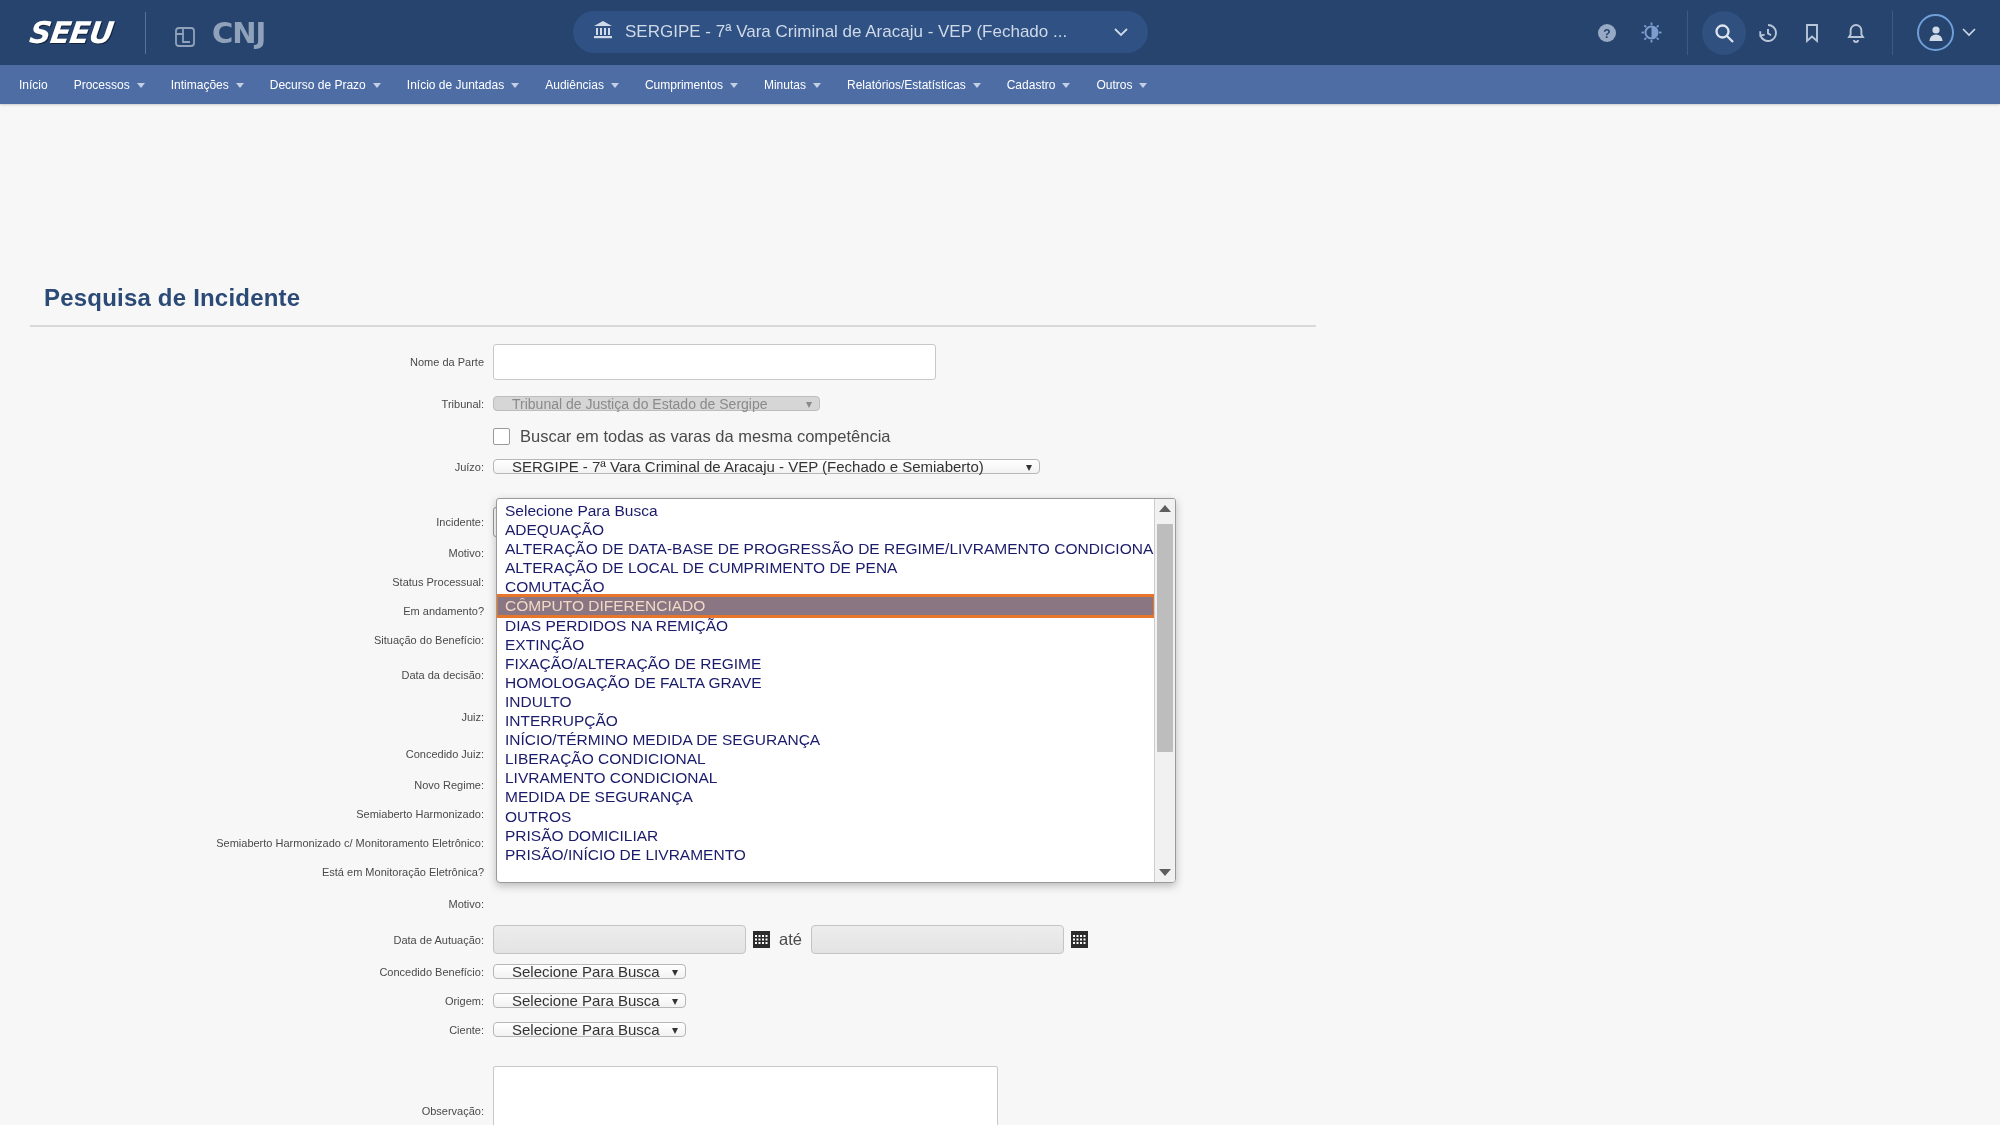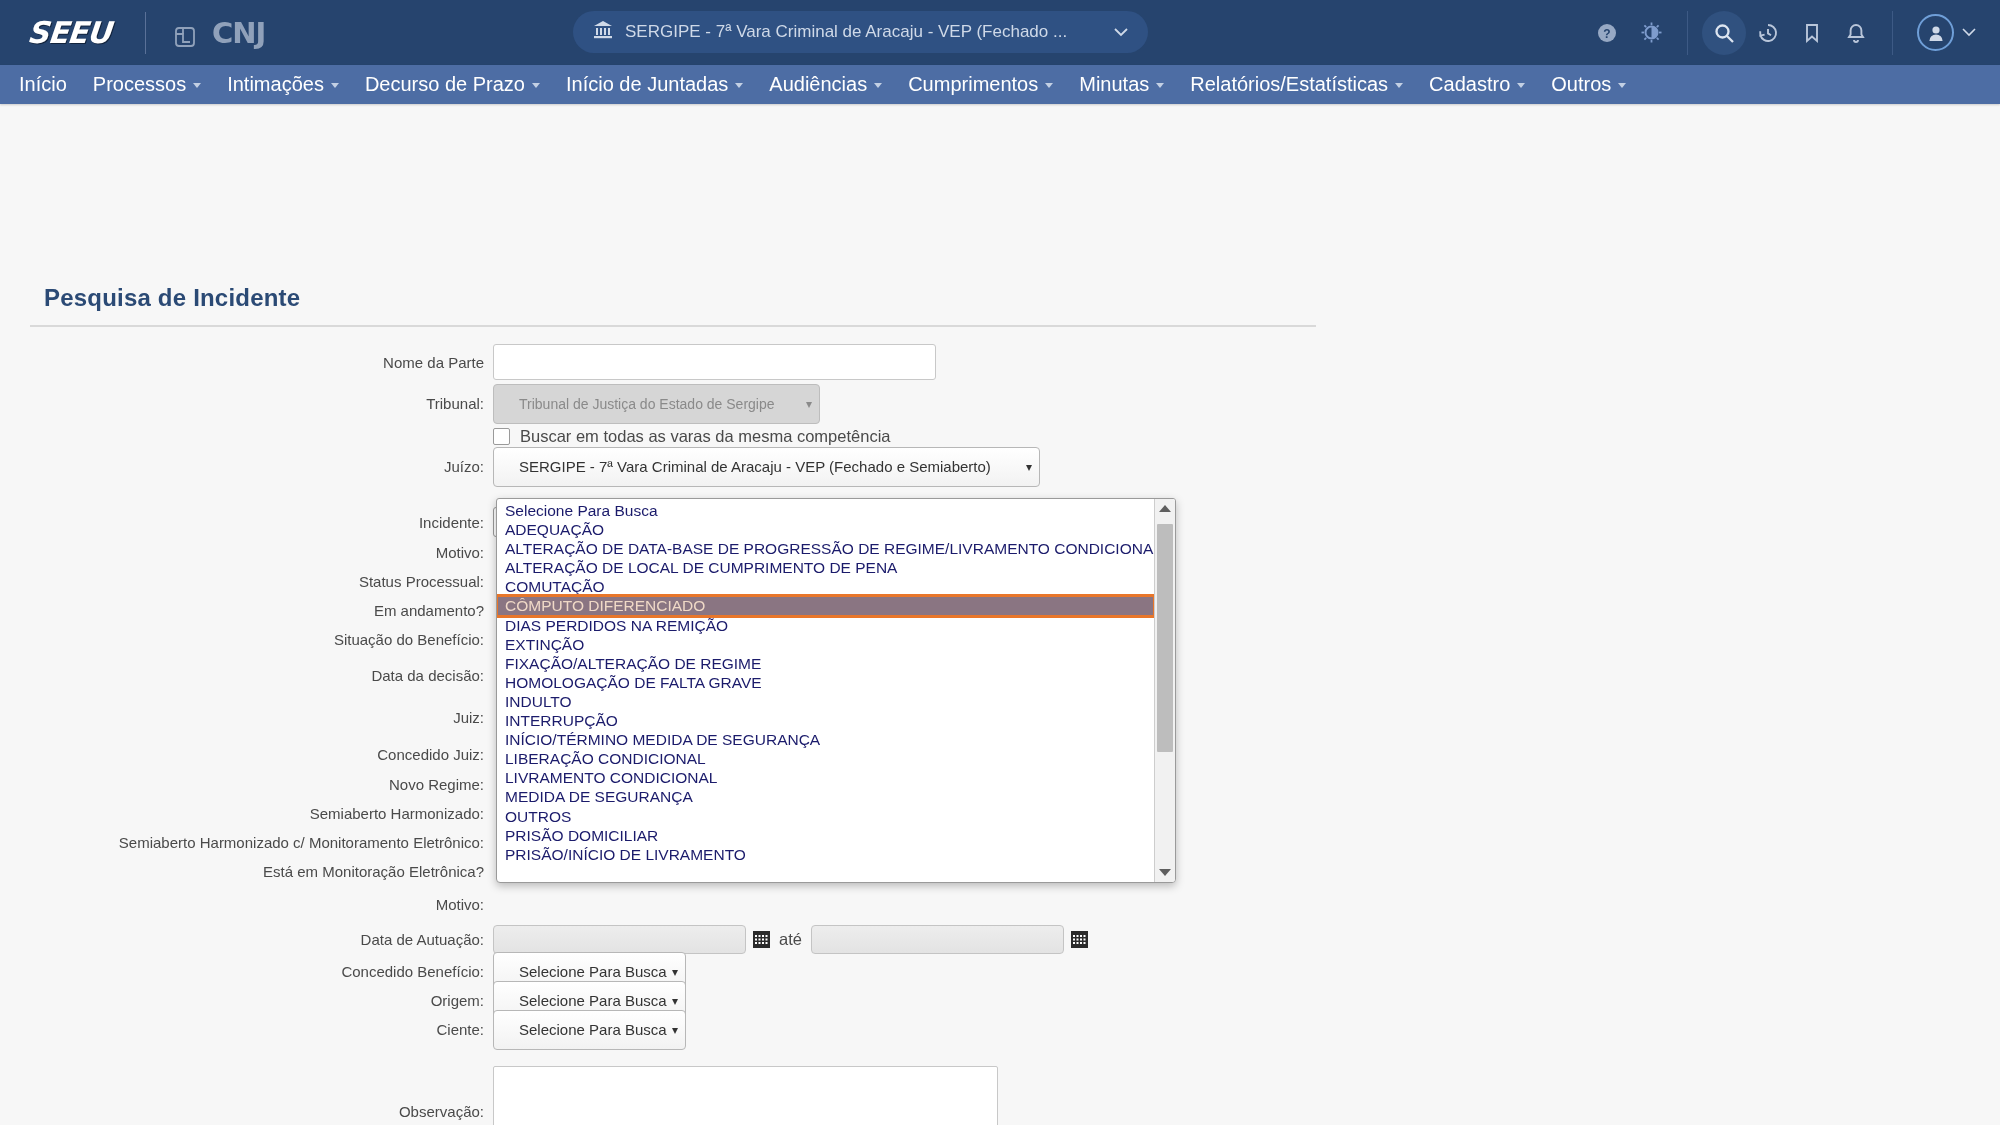--- a/index.html
+++ b/index.html
@@ -73,21 +73,21 @@
     height:39px; width:100%;
     background:#4d6da4;
     display:flex; align-items:center;
     padding-left:6px;
     box-shadow:0 1px 2px rgba(0,0,0,.18);
     position:relative; z-index:5;
   }
   .menu-item {
     display:flex; align-items:center; gap:7px;
     padding:0 13px; height:39px;
-    color:#ffffff; font-size:20px; cursor:pointer;
+    color:#ffffff; font-size:12px; cursor:pointer;
     white-space:nowrap;
   }
   .menu-caret {
     width:0;height:0;border-left:4.5px solid transparent;border-right:4.5px solid transparent;
     border-top:5px solid #c3d0e4; margin-top:2px;
   }
 
   
   .page { position:relative; padding:0; }
 
@@ -99,37 +99,37 @@
   .title-rule {
     position:absolute; left:30px; top:221px;
     width:1286px; height:2px; background:#d9d9d9;
   }
 
   
   .form { position:absolute; left:0; top:235px; width:100%; }
   .row { display:flex; align-items:center; min-height:29px; }
   .lbl {
     width:493px; text-align:right; padding-right:9px;
-    font-size:15px; color:#4a4a4a; white-space:nowrap;
+    font-size:11px; color:#4a4a4a; white-space:nowrap;
     flex:0 0 493px;
   }
   .fld { flex:1 1 auto; display:flex; align-items:center; }
 
   input.txt {
     height:36px; border:1px solid #c8c8c8; border-radius:3px;
     background:#fff; font-size:16px; padding:0 8px;
     font-family:"Liberation Sans", sans-serif; color:#333;
     outline:none;
   }
   input.txt::placeholder { color:#a9a9a9; }
 
   select.sel, .fakesel {
-    height:40px; border:1px solid #b7b7b7; border-radius:4px;
+    height:15px; border:1px solid #b7b7b7; border-radius:4px;
     background:linear-gradient(#ffffff,#f2f2f2);
-    font-size:15px; color:#333; padding:0 24px 0 25px;
+    font-size:15px; color:#333; padding:0 24px 0 18px;
     font-family:"Liberation Sans", sans-serif;
     appearance:none; -webkit-appearance:none;
     display:flex; align-items:center; position:relative;
     white-space:nowrap; cursor:pointer;
   }
   .fakesel .arr {
     position:absolute; right:7px; top:50%; transform:translateY(-50%);
     font-size:12px; color:#333;
   }
   .fakesel.disabled {

